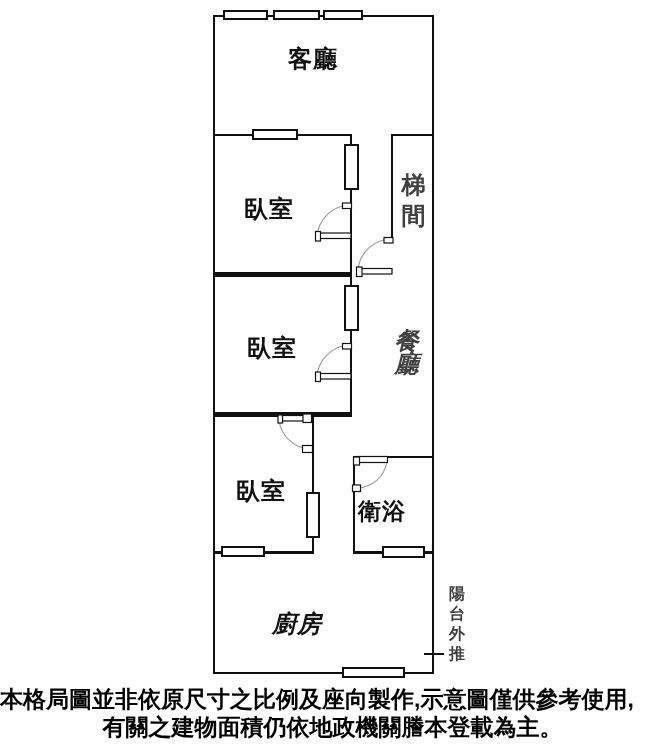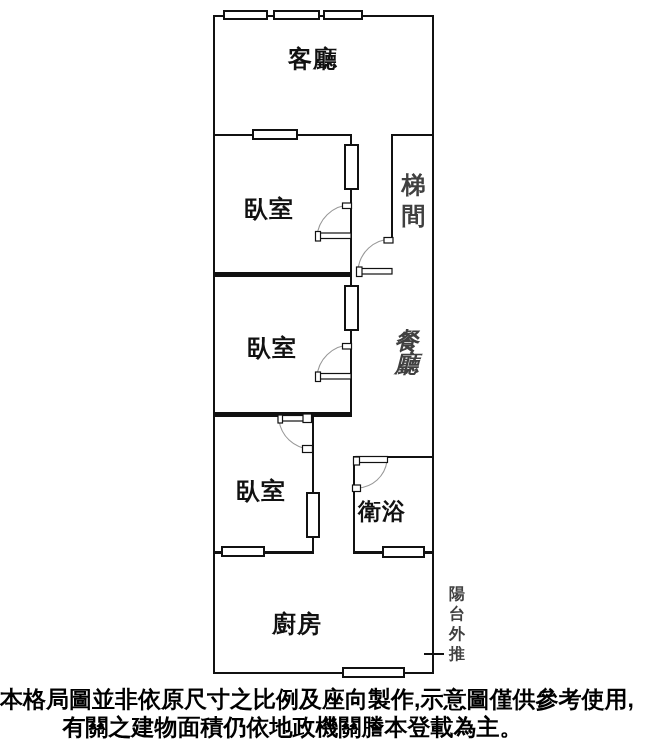--- a/index.html
+++ b/index.html
@@ -90,21 +90,21 @@
     </g>
   </svg>
 
   <div class="lbl" id="lbl-living" style="left:288px; top:43px;text-align:center;">客廳</div>
   <div class="lbl" id="lbl-bedroom1" style="left:244px; top:193px;">臥室</div>
   <div class="vlbl" id="lbl-stairwell">梯間</div>
   <div class="lbl" id="lbl-bedroom2" style="left:247px; top:332px;">臥室</div>
   <div class="vlbl" id="lbl-dining">餐廳</div>
   <div class="lbl" id="lbl-bedroom3" style="left:236px; top:475px;">臥室</div>
   <div class="lbl" id="lbl-bathroom" style="left:358px; top:496px; font-size:23px;">衛浴</div>
-  <div class="lbl" id="lbl-kitchen" style="left:272px; top:608px;">廚房</div>
+  <div class="lbl" id="lbl-kitchen" style="left:272px; top:608px;font-style:italic;">廚房</div>
 
   <div class="w" style="left:424px; top:653px; width:20px; height:2px;"></div>
   <div class="vlbl" id="lbl-balcony">陽台外推</div>
 
   <div class="disc" style="top:684px;">本格局圖並非依原尺寸之比例及座向製作,示意圖僅供參考使用,</div>
-  <div class="disc" style="top:712px;">有關之建物面積仍依地政機關謄本登載為主。</div>
+  <div class="disc" style="top:712px;padding-left:40px;">有關之建物面積仍依地政機關謄本登載為主。</div>
 
 </div>
 
 </body></html>

